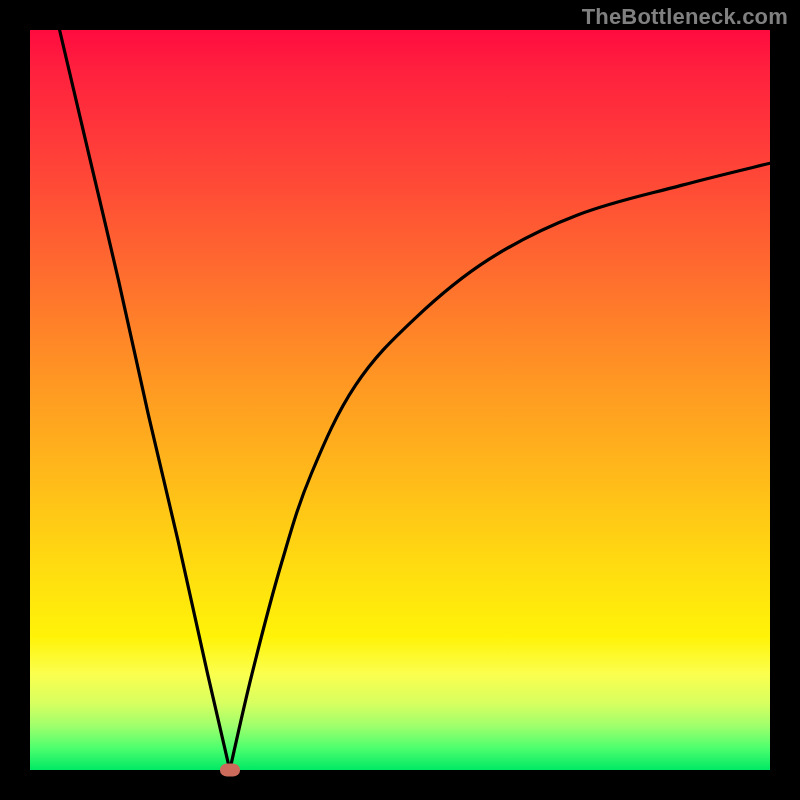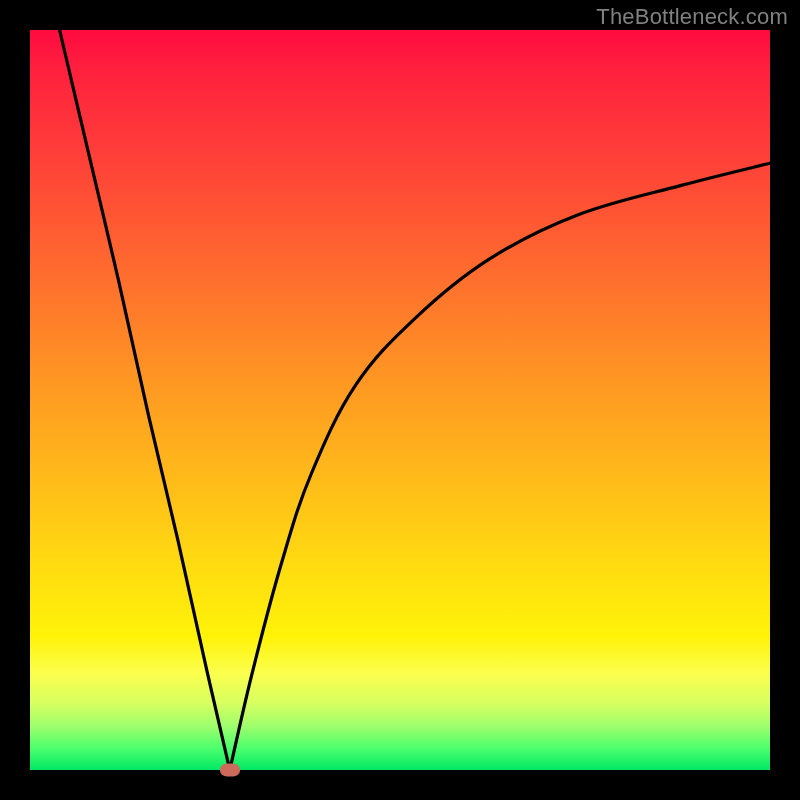--- a/index.html
+++ b/index.html
@@ -42,21 +42,21 @@
     );
   }
   .watermark {
     position: absolute;
     top: 4px;
     right: 12px;
     color: #808080;
     font-size: 22px;
     letter-spacing: 0.2px;
     user-select: none;
-    font-weight: 400;
+    font-weight: 700;
   }
   svg.curve {
     position: absolute;
     left: 0;
     top: 0;
     width: 740px;
     height: 740px;
     overflow: visible;
   }
   .marker {

